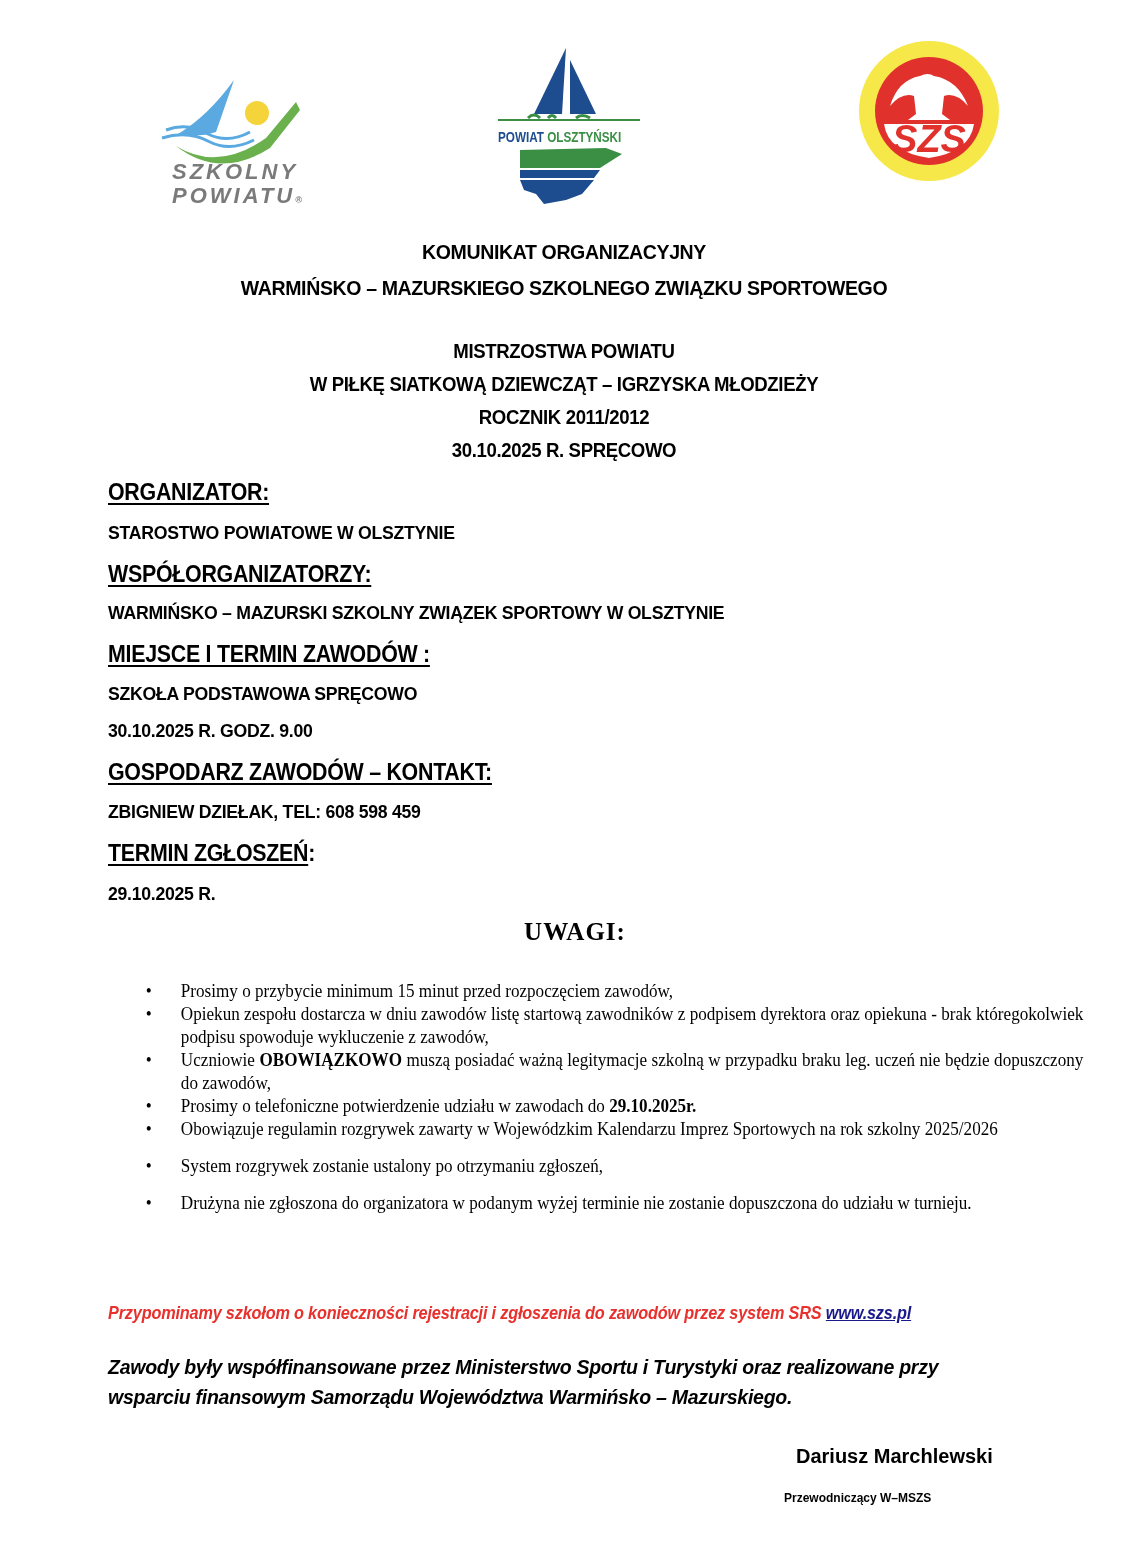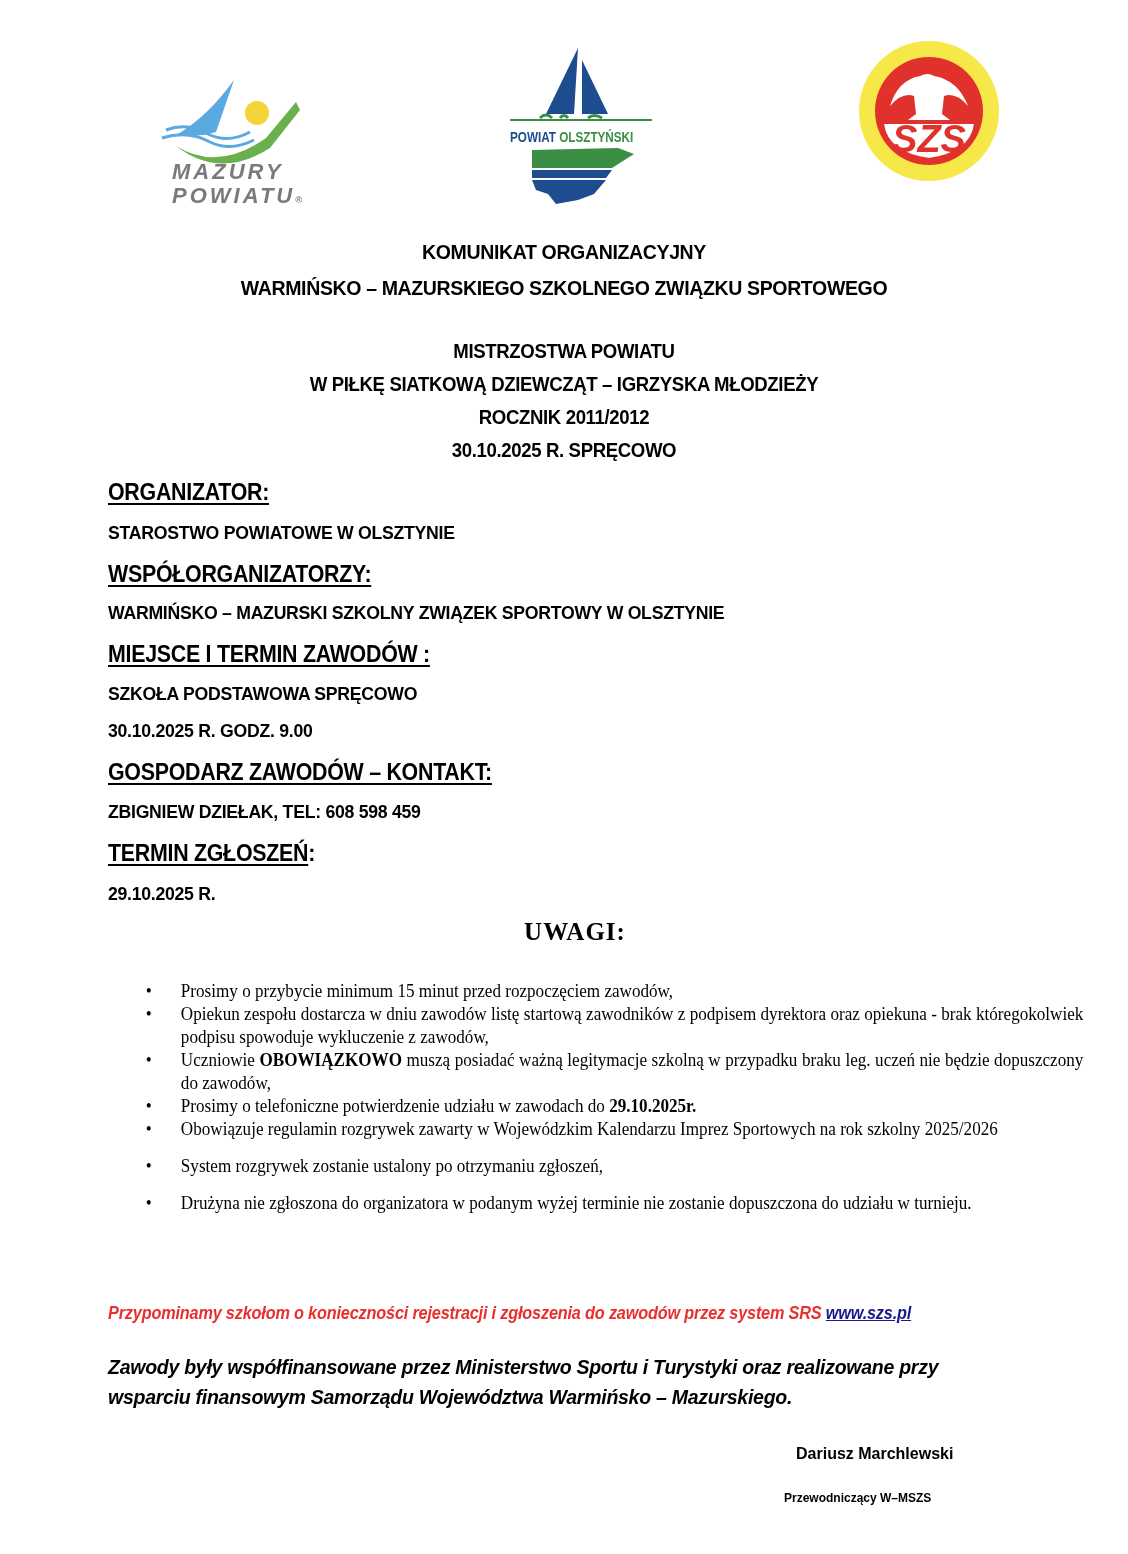--- a/index.html
+++ b/index.html
@@ -3,57 +3,57 @@
 <meta charset="utf-8">
 <style>
   html, body { margin: 0; padding: 0; background: #ffffff; }
   body { width: 1128px; height: 1554px; position: relative; overflow: hidden; color: #000; }
   .sans { font-family: "Liberation Sans", "DejaVu Sans", sans-serif; }
   .serif { font-family: "Liberation Serif", "DejaVu Serif", serif; }
 
   
   .logo { position: absolute; }
   #logo-wm { left: 158px; top: 60px; width: 160px; height: 150px; }
-  #logo-po { left: 496px; top: 44px; width: 146px; height: 166px; margin-left: 12px; }
+  #logo-po { left: 496px; top: 44px; width: 146px; height: 166px; }
   #logo-szs { left: 858px; top: 40px; width: 142px; height: 142px; }
 
   .center { position: absolute; left: 0; width: 1128px; text-align: center; font-weight: bold; font-size: 21px; letter-spacing: -0.4px; transform: scaleX(0.93); transform-origin: 564px 0; }
 
   .left { position: absolute; left: 108px; font-weight: bold; }
   .head { font-size: 23px; text-decoration: underline; text-underline-offset: 3px; text-decoration-thickness: 2px; letter-spacing: -0.3px; transform: scaleX(0.93); transform-origin: 0 0; white-space: nowrap; }
   .val { font-size: 19px; letter-spacing: -0.3px; transform: scaleX(0.93); transform-origin: 0 0; white-space: nowrap; }
 
   #uwagi { position: absolute; left: 0; width: 1150px; text-align: center; top: 918px; font-size: 25px; font-weight: bold; letter-spacing: 1px; }
 
   ul.notes { position: absolute; left: 140px; top: 980px; width: 904px; margin: 0; padding: 0; list-style: none; font-size: 18px; line-height: 23px; }
   ul.notes li { position: relative; padding-left: 43px; text-align: justify; transform: scaleX(0.95); transform-origin: 0 0; width: 950px; }
   ul.notes li .bullet { position: absolute; left: 6px; top: 0; }
   ul.notes li.gap { margin-top: 14px; }
 
   #reminder { position: absolute; left: 108px; top: 1303px; font-size: 17.5px; font-weight: bold; font-style: italic; color: #e8302d; white-space: nowrap; transform: scaleX(0.93); transform-origin: 0 0; letter-spacing: -0.2px; }
   #reminder a { color: #1a1a8c; text-decoration: underline; }
 
   #funding { position: absolute; left: 108px; top: 1352px; font-size: 21px; font-weight: bold; font-style: italic; line-height: 30px; white-space: nowrap; transform: scaleX(0.93); transform-origin: 0 0; letter-spacing: -0.3px; }
 
-  #sig-name { position: absolute; left: 796px; top: 1445px; font-size: 16px; font-weight: bold; white-space: nowrap; }
+  #sig-name { position: absolute; left: 796px; top: 1445px; font-size: 20px; font-weight: bold; white-space: nowrap; }
   #sig-title { position: absolute; left: 784px; top: 1491px; font-size: 12px; font-weight: bold; white-space: nowrap; }
 </style>
 </head>
 <body>
 
 <div class="logo" id="logo-wm">
   <svg width="160" height="150" viewBox="0 0 160 150">
     <path d="M76 20 L58 72 Q40 78 20 74 Q50 56 76 20 Z" fill="#5aa9e0"></path>
     <path d="M8 70 Q30 62 50 74 Q70 84 92 72" stroke="#5aa9e0" stroke-width="3" fill="none"></path>
     <path d="M4 78 Q30 70 52 82 Q72 92 96 80" stroke="#5aa9e0" stroke-width="3" fill="none"></path>
     <circle cx="99" cy="53" r="12" fill="#f5d33a"></circle>
     <path d="M18 86 Q60 112 108 78 L138 42 L142 50 L112 88 Q62 120 18 86 Z" fill="#6ab04c"></path>
   </svg>
   <div class="sans" style="position:absolute;left:14px;top:100px;font-style:italic;font-weight:bold;font-size:22px;color:#7a7a7a;letter-spacing:3px;line-height:24px;">
-    <div>MAZURY</div>
+    <div>SZKOLNY</div>
     <div><span>POWIATU</span><span style="font-size:9px;letter-spacing:0;">®</span></div>
   </div>
 </div>
 
 <div class="logo" id="logo-po">
   <svg width="146" height="166" viewBox="0 0 146 166">
     <path d="M70 4 L38 70 L66 70 Z" fill="#1d4d8f"></path>
     <path d="M74 16 L74 70 L100 70 Z" fill="#1d4d8f"></path>
     <rect x="2" y="75" width="142" height="2" fill="#3a8f45"></rect>
     <path d="M32 74 q6 -6 12 0 M52 74 q4 -5 8 0 M80 74 q6 -5 14 0" stroke="#3a8f45" stroke-width="3" fill="none"></path>

